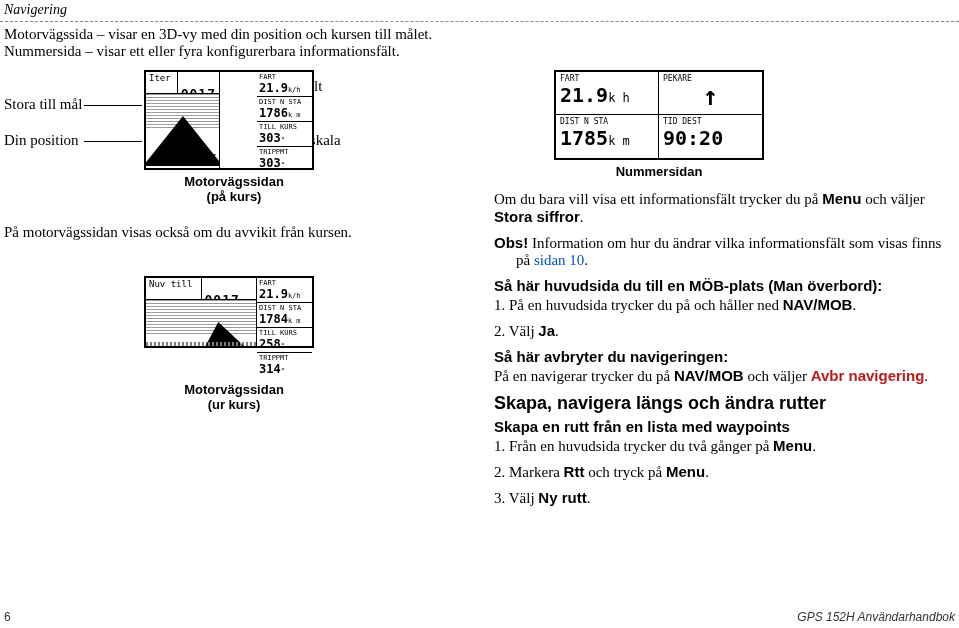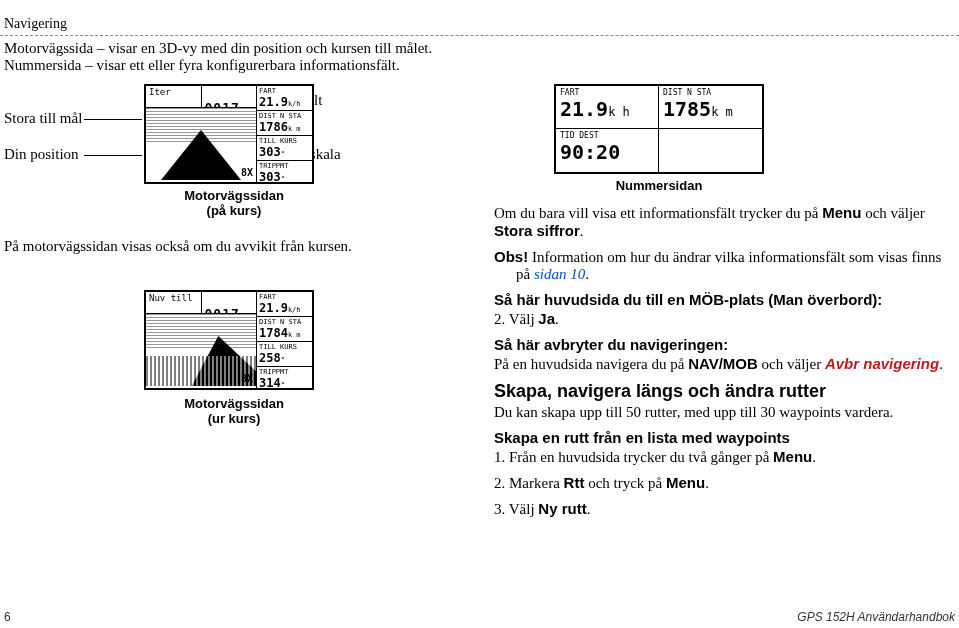--- a/index.html
+++ b/index.html
@@ -7,21 +7,22 @@
     width: 959px;
     height: 628px;
     font-family: Arial, Helvetica, sans-serif;
     font-size: 13px;
     color: #000;
     background: #fff;
     position: relative;
   }
   .header-bar {
     border-bottom: 1px dashed #888;
-    padding: 16px 4px 3px;
+    padding: 2px 4px 3px;
+    font-style: italic;
   }
   .header-title {
     font-size: 14px;
     font-family: "Times New Roman", serif;
   }
   .intro-row {
     display: flex;
     padding: 4px 4px 10px;
     flex-direction: column;
   }
@@ -55,21 +56,21 @@
   .lead-din  { top: 71px; left: 80px; width: 58px; }
   .lead-data { top: 17px; left: 242px; width: 25px; }
   .lead-zoom { top: 71px; left: 248px; width: 20px; }
   .screen {
     position: absolute;
     border: 2px solid #000;
     background: #fff;
     display: flex;
     font-family: monospace;
   }
-  .screen1 { top: 0; left: 140px; width: 170px; height: 100px; }
+  .screen1 { top: 0; left: 140px; width: 170px; height: 100px; gap: 37px; }
   .screen-main {
     flex: 1;
     position: relative;
     border-right: 1px solid #000;
     overflow: hidden;
   }
   .screen-main .toprow {
     display: flex;
     border-bottom: 1px solid #000;
     font-size: 9px;
@@ -107,21 +108,21 @@
     position: absolute; top: 104px; left: 150px; width: 160px;
     text-align:center; font-weight:bold; font-size:13px;
   }
   .below-text {
     font-family:"Times New Roman",serif; font-size:15px;
     margin-top: 4px;
   }
   .diagram2 {
     position: relative; height: 170px; margin-top: 6px;
   }
-  .screen2 { top:0; left:140px; width:170px; height:100px; }
+  .screen2 { top:0; left:140px; width:170px; height:72px; }
   .road-area2 .off-brick {
     position:absolute; left:0; right:0; bottom:0; height:30px;
     background: repeating-linear-gradient(90deg,#000,#000 2px,#fff 2px,#fff 4px);
     opacity:0.5;
   }
   .cap2 {
     position:absolute; top:106px; left:150px; width:160px;
     text-align:center; font-weight:bold; font-size:13px;
   }
   
@@ -137,21 +138,21 @@
   .ncell .lbl{font-size:8px;}
   .ncell .val{font-size:20px;font-weight:bold;letter-spacing:0px;}
   .ncell .unit{font-size:12px;}
   .ncell .arrow{font-size:26px;font-weight:bold;display:block;text-align:center;line-height:26px;}
   .numcap{ position:absolute; top:94px; left:60px; width:210px; text-align:center; font-weight:bold;}
   .rtext p { margin-bottom: 8px; font-family:"Times New Roman",serif; font-size:15px;}
   .rtext .ind { padding-left: 22px; }
   .rtext strong { font-family: Arial,sans-serif; font-weight:bold; }
   .rtext .h2 { font-family: Arial,sans-serif; font-weight:bold; font-size:18px; margin-top:6px; margin-bottom:2px;}
   .rtext .h3 { font-family: Arial,sans-serif; font-weight:bold; font-size:15px; margin-top:4px; margin-bottom:2px;}
-  .rtext .link { color:#0050c8;font-style:italic; }
+  .rtext .link { color:#0050c8; }
   .footer {
     position:absolute; bottom:4px; left:4px; right:4px;
     display:flex; justify-content:space-between;
     padding-top:3px;
     font-size:12px; font-style:italic; color:#333;
   }
   .footer .pg { font-style:normal; }
 </style>
 </head>
 <body>
@@ -268,48 +269,54 @@
   </div>
 
   <div class="col-right">
     <div class="numscreen-wrap">
       <div class="numscreen">
         <div class="ncell">
           <div class="lbl">FART</div>
           <span class="val">21.9</span><span class="unit">k h</span>
         </div>
         <div class="ncell">
+          <div class="lbl">PEKARE</div>
+          <span class="arrow">↑</span>
+        </div>
+        <div class="ncell">
           <div class="lbl">DIST N STA</div>
           <span class="val">1785</span><span class="unit">k m</span>
         </div>
         <div class="ncell">
           <div class="lbl">TID DEST</div>
           <span class="val">90:20</span>
         </div>
       </div>
       <div class="numcap">Nummersidan</div>
     </div>
 
     <div class="rtext">
       <p>
         <span>Om du bara vill visa ett informationsfält trycker du på </span><strong>Menu</strong><span> och väljer </span><strong>Stora siffror</strong><span>.</span>
       </p>
       <p class="ind" style="text-indent:-22px;padding-left:22px;">
         <strong>Obs!</strong><span> Information om hur du ändrar vilka informationsfält som visas finns på </span><span class="link">sidan 10</span><span>.</span>
       </p>
       <p class="h3">Så här huvudsida du till en MÖB-plats (Man överbord):</p>
       <p>
+        <span>1.  På en huvudsida trycker du på och håller ned </span><strong>NAV/MOB</strong><span>.</span>
+      </p>
+      <p>
         <span>2.  Välj </span><strong>Ja</strong><span>.</span>
       </p>
       <p class="h3">Så här avbryter du navigeringen:</p>
       <p>
-        <span>På en huvudsida navigera du på </span><strong>NAV/MOB</strong><span> och väljer </span><strong class="link" style="color:#b91c1c;">Avbr navigering</strong><span>.</span>
+        <span>På en navigerar trycker du på </span><strong>NAV/MOB</strong><span> och väljer </span><strong class="link" style="color:#b91c1c;">Avbr navigering</strong><span>.</span>
       </p>
       <p class="h2">Skapa, navigera längs och ändra rutter</p>
-      <p>Du kan skapa upp till 50 rutter, med upp till 30 waypoints vardera.</p>
       <p class="h3">Skapa en rutt från en lista med waypoints</p>
       <p>
         <span>1.  Från en huvudsida trycker du två gånger på </span><strong>Menu</strong><span>.</span>
       </p>
       <p>
         <span>2.  Markera </span><strong>Rtt</strong><span> och tryck på </span><strong>Menu</strong><span>.</span>
       </p>
       <p>
         <span>3.  Välj </span><strong>Ny rutt</strong><span>.</span>
       </p>

